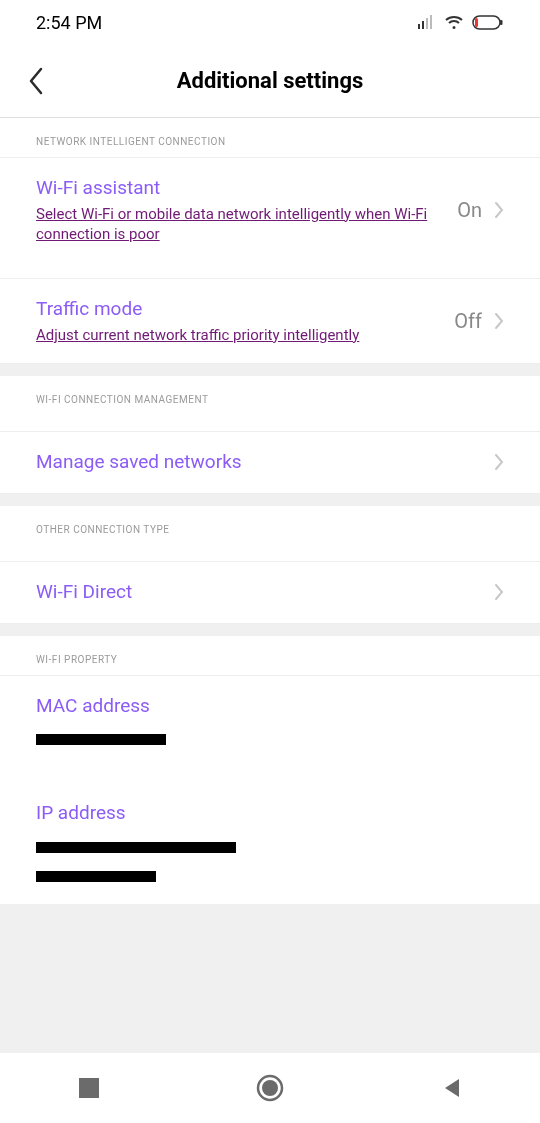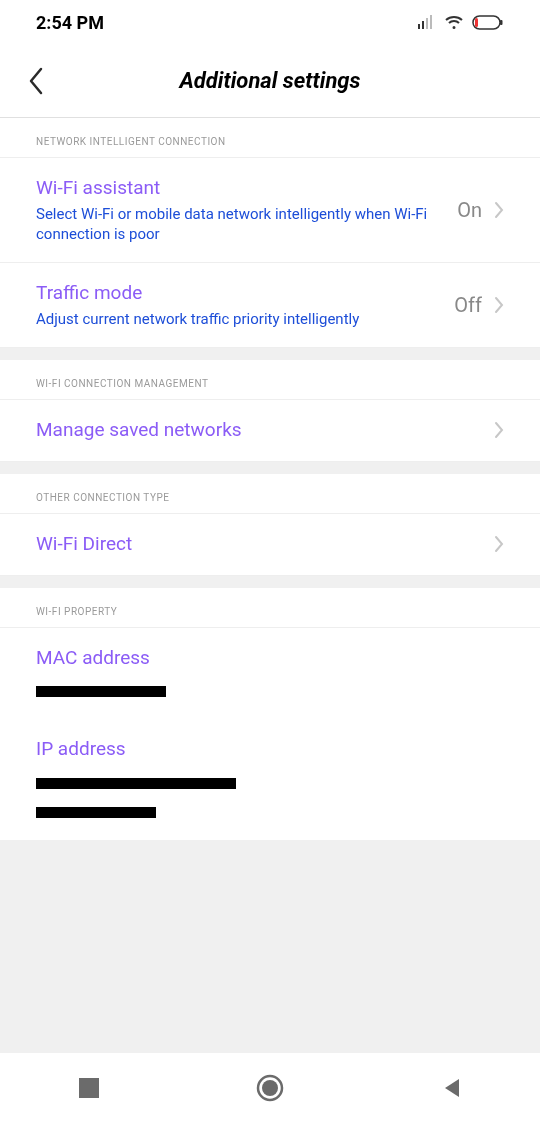--- a/index.html
+++ b/index.html
@@ -14,38 +14,37 @@
     }
     .status-bar {
       height: 44px;
       background: #fff;
       display: flex;
       align-items: center;
       justify-content: space-between;
       padding: 0 36px 0 36px;
     }
     .status-time {
-      font-weight: 700;
+      font-weight: 400;
       font-size: 18px;
       color: #000;
     }
     .status-icons {
       display: flex;
       align-items: center;
       gap: 8px;
     }
     .header {
       background: #fff;
       height: 74px;
       display: flex;
       align-items: center;
       padding: 0 20px;
       border-bottom: 1px solid #e0e0e0;
       position: relative;
-      font-style: italic;
     }
     .back-btn {
       position: absolute;
       left: 28px;
       display: flex;
       align-items: center;
     }
     .header-title {
       flex: 1;
       text-align: center;
@@ -68,34 +67,36 @@
     .row {
       background: #fff;
       padding: 18px 36px;
       border-top: 1px solid #eee;
       display: flex;
       align-items: center;
       gap: 12px;
     }
     .row:last-of-type {
       border-bottom: 1px solid #eee;
+      margin-top: 16px;
     }
     .row-content {
       flex: 1;
     }
     .row-title {
       font-size: 19px;
       color: #8b5cf6;
       line-height: 1.3;
     }
     .row-subtitle {
       font-size: 15px;
-      color: #1d4ed8;
+      color: #701a75;
       margin-top: 3px;
       line-height: 1.35;
+      text-decoration: underline;
     }
     .row-value {
       font-size: 20px;
       color: #888;
     }
     .chevron {
       color: #c7c7c7;
       flex-shrink: 0;
     }
     .redacted {

